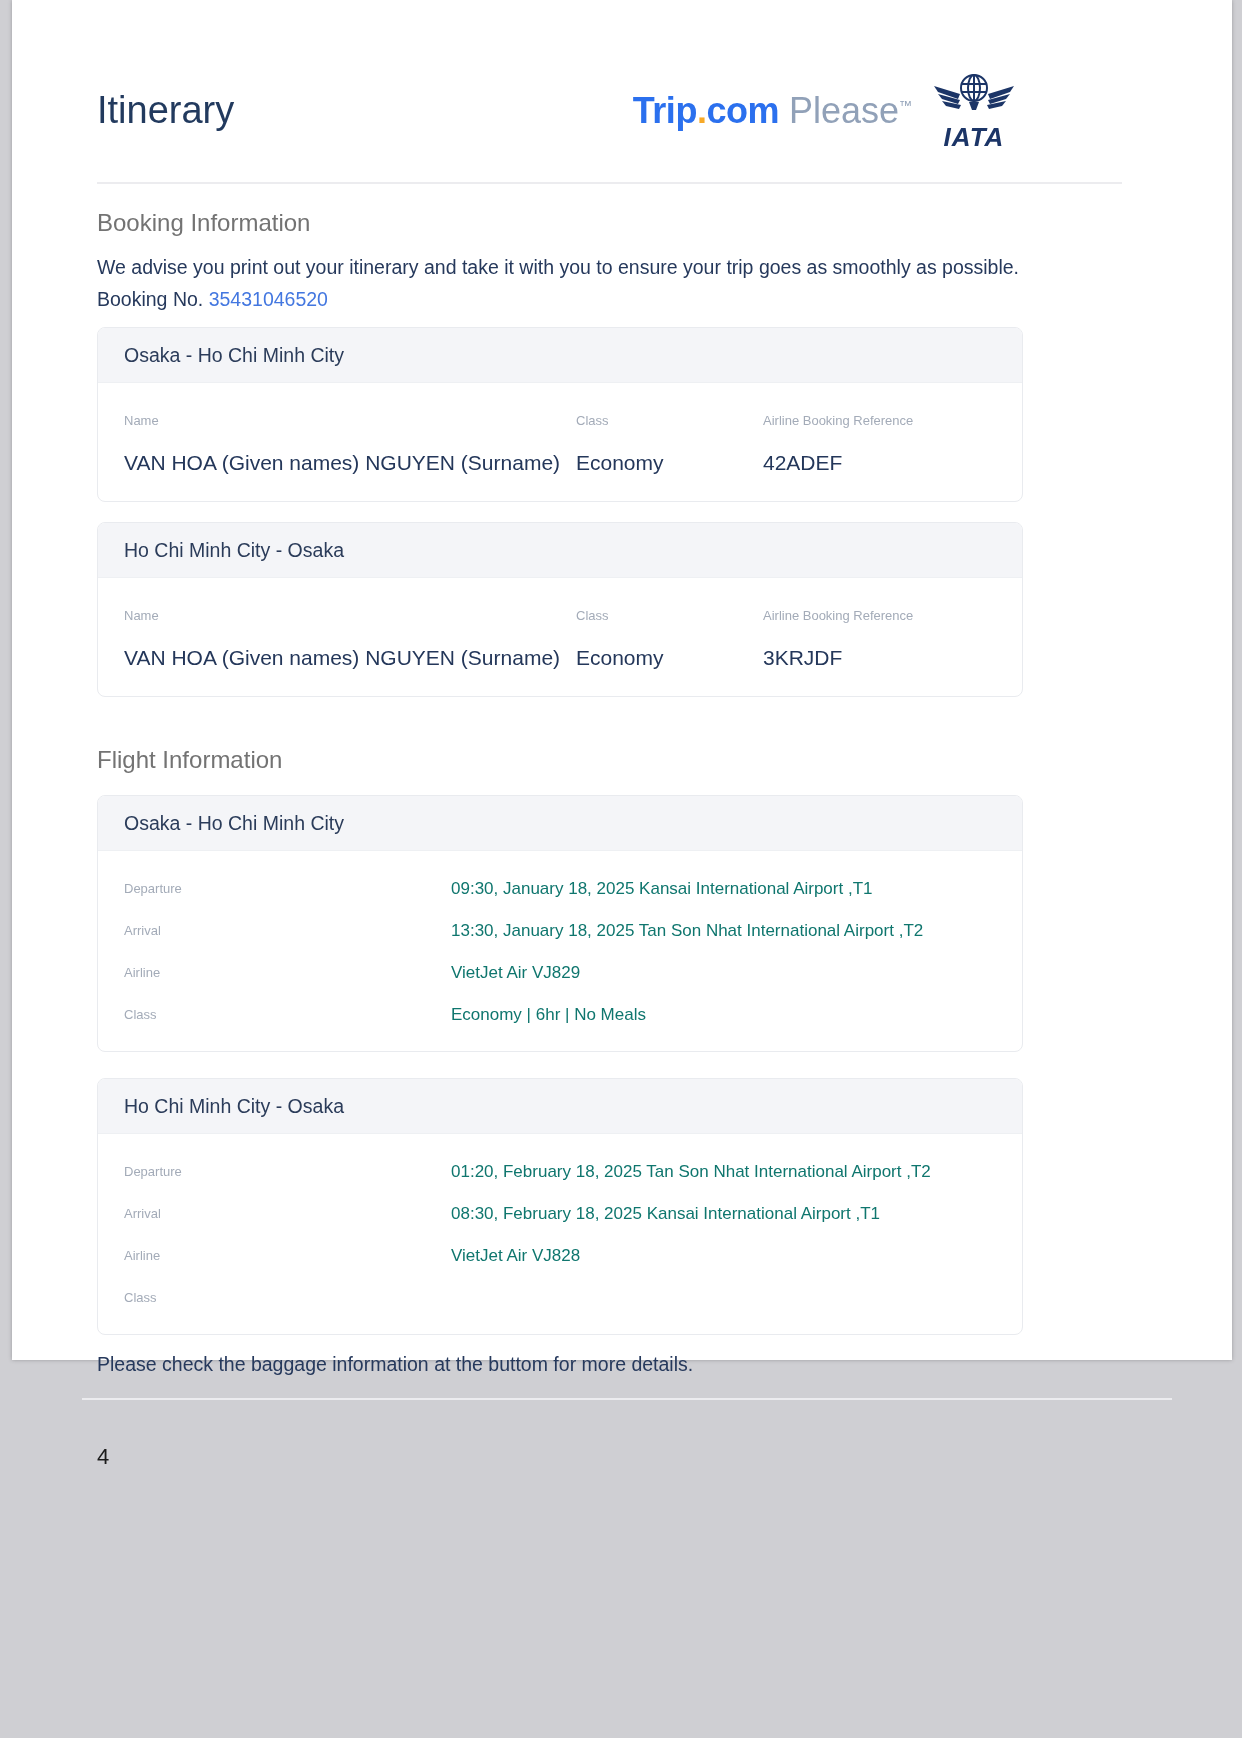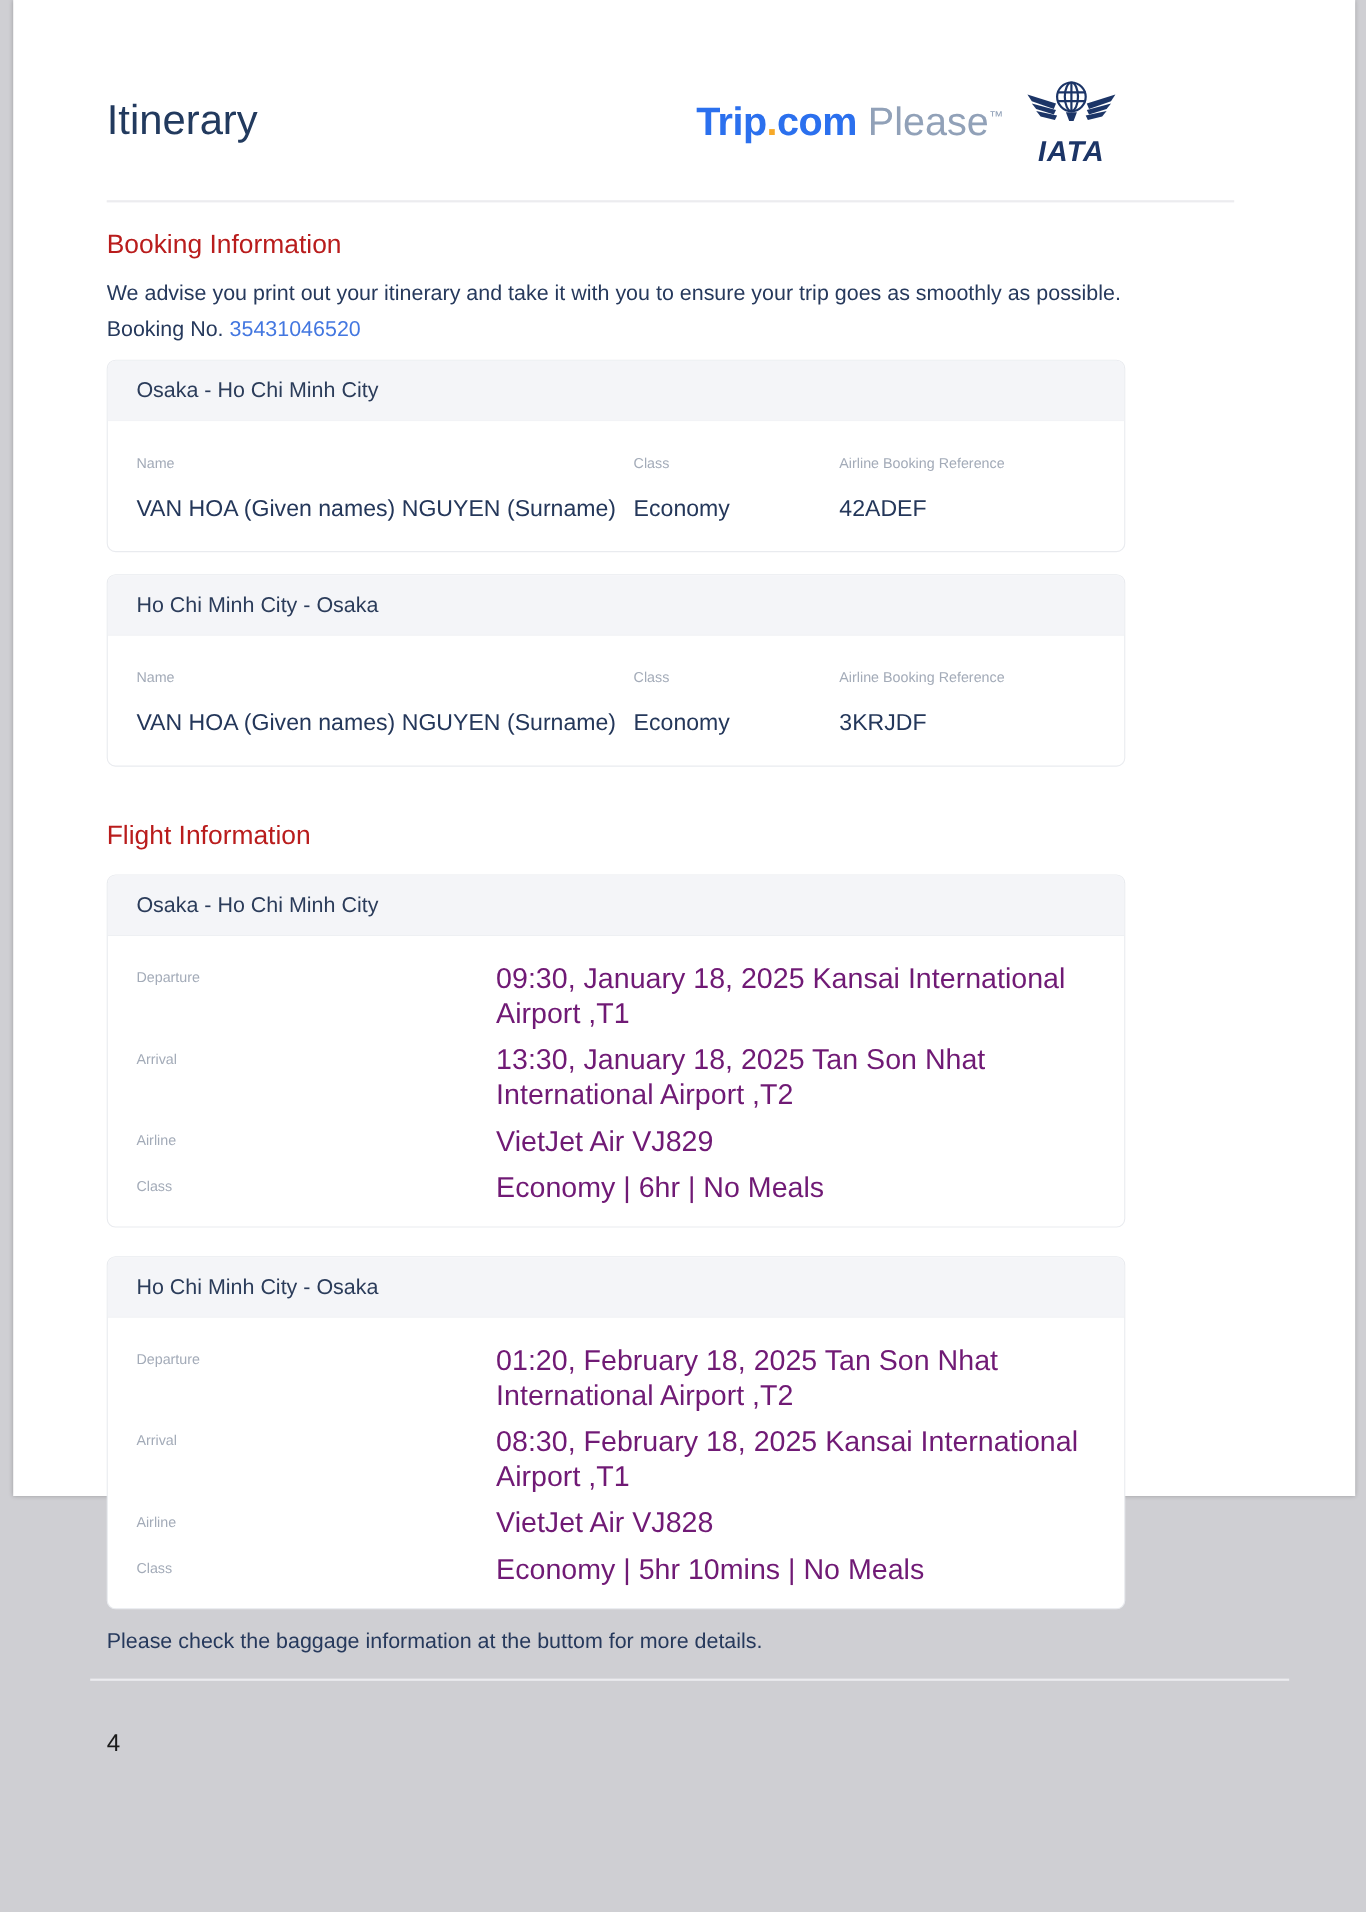--- a/index.html
+++ b/index.html
@@ -27,21 +27,21 @@
   .tripcom-logo .group{font-weight:400;color:#91a1b8;letter-spacing:0;}
   .tripcom-logo .tm{font-size:13px;font-weight:400;color:#91a1b8;vertical-align:super;letter-spacing:0;}
   .iata{display:flex;flex-direction:column;align-items:center;line-height:1;}
   .iata-word{font-size:26px;font-weight:800;font-style:italic;color:#1c3567;letter-spacing:1px;margin-top:-4px;}
 
   
   .divider{height:2px;background:#ececef;margin-top:36px;}
   .footer-divider{height:2px;background:#ececef;margin-top:18px;margin-left:-15px;width:1090px;}
 
   
-  .section-h{font-size:24px;font-weight:500;color:#b91c1c;margin:24px 0 0;line-height:1.25;}
+  .section-h{font-size:24px;font-weight:500;color:#737373;margin:24px 0 0;line-height:1.25;}
   .section-h.flight{margin-top:48px;}
   .section-h.baggage{margin-top:50px;}
   .para{font-size:19.5px;color:#26395c;line-height:32px;margin-top:13px;}
   .booking-link{color:#4377e0;text-decoration:none;cursor:pointer;margin-top:28px;}
 
   
   .card{width:926px;border:1.5px solid #e9ebef;border-radius:8px;margin-top:12px;background:#fff;box-sizing:border-box;}
   .card + .card{margin-top:20px;}
   .flight-card{margin-top:20px;}
   .flight-card + .flight-card{margin-top:26px;}
@@ -53,21 +53,21 @@
   .card-body{padding:26px 26px 26px;}
   .flight-card .card-body{padding:22px 26px 10px;}
 
   .btable{display:grid;grid-template-columns:452px 187px 1fr;}
   .btable.labels{margin-bottom:18px;}
   .lbl{color:#a3abb8;font-size:13px;line-height:24px;}
   .val{color:#24375a;font-size:21px;line-height:24px;}
 
   .frow{display:grid;grid-template-columns:327px 1fr;margin-bottom:10px;}
   .frow .lbl{line-height:32px;}
-  .fval{color:#701a75;font-size:26px;line-height:32px;max-width:550px;}
+  .fval{color:#0f766e;font-size:17px;line-height:32px;max-width:550px;}
 
   .page-num{font-size:22px;color:#1b1b1b;margin-top:44px;}
 </style>
 </head>
 <body>
 
 <div class="viewport">
   <div class="page">
     <div class="content">
 
@@ -173,21 +173,20 @@
           <div class="frow">
             <div class="lbl">Arrival</div>
             <div class="fval">08:30, February 18, 2025 Kansai International Airport ,T1</div>
           </div>
           <div class="frow">
             <div class="lbl">Airline</div>
             <div class="fval">VietJet Air VJ828</div>
           </div>
           <div class="frow">
             <div class="lbl">Class</div>
-            <div class="fval">Economy | 5hr 10mins | No Meals</div>
           </div>
         </div>
       </div>
 
       <div class="para">Please check the baggage information at the buttom for more details.</div>
 
       <div class="footer-divider"></div>
       <div class="page-num">4</div>
 
     </div>

